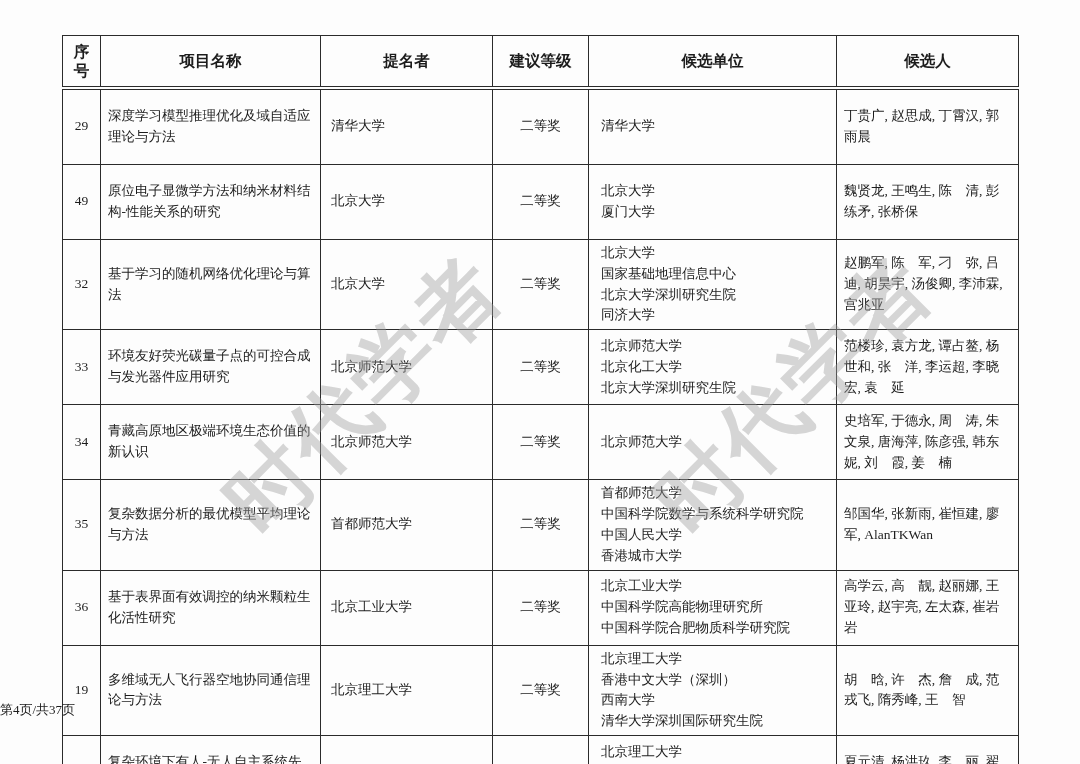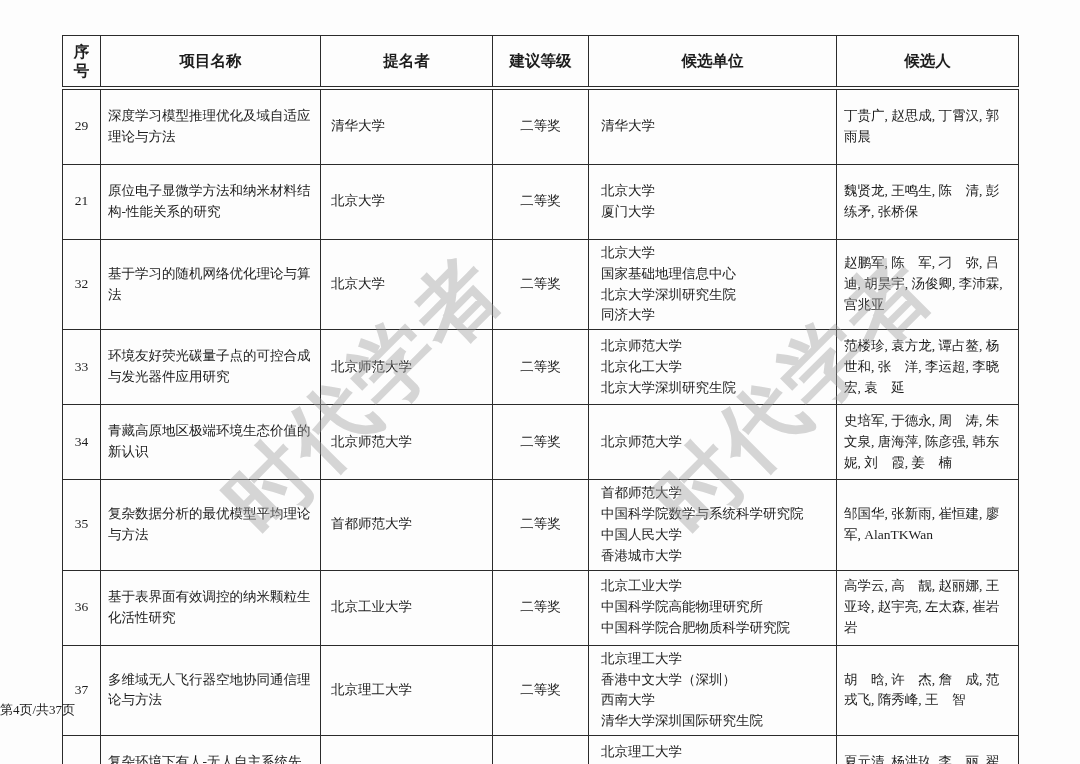--- a/index.html
+++ b/index.html
@@ -91,21 +91,21 @@
     <tbody id="table-body">
         <tr style="height: 50px;">
       <td class="c-no">29</td>
       <td class="c-project">深度学习模型推理优化及域自适应理论与方法</td>
       <td class="c-nominator">清华大学</td>
       <td class="c-grade">二等奖</td>
       <td class="c-units">清华大学</td>
       <td class="c-candidates">丁贵广, 赵思成, 丁霄汉, 郭雨晨</td>
     </tr>
         <tr style="height: 42px;">
-      <td class="c-no">21</td>
+      <td class="c-no">49</td>
       <td class="c-project">原位电子显微学方法和纳米材料结构-性能关系的研究</td>
       <td class="c-nominator">北京大学</td>
       <td class="c-grade">二等奖</td>
       <td class="c-units">北京大学
 厦门大学</td>
       <td class="c-candidates">魏贤龙, 王鸣生, 陈　清, 彭练矛, 张桥保</td>
     </tr>
         <tr style="height: 74px;">
       <td class="c-no">32</td>
       <td class="c-project">基于学习的随机网络优化理论与算法</td>
@@ -150,21 +150,21 @@
       <td class="c-no">36</td>
       <td class="c-project">基于表界面有效调控的纳米颗粒生化活性研究</td>
       <td class="c-nominator">北京工业大学</td>
       <td class="c-grade">二等奖</td>
       <td class="c-units">北京工业大学
 中国科学院高能物理研究所
 中国科学院合肥物质科学研究院</td>
       <td class="c-candidates">高学云, 高　靓, 赵丽娜, 王亚玲, 赵宇亮, 左太森, 崔岩岩</td>
     </tr>
         <tr style="height: 76px;">
-      <td class="c-no">37</td>
+      <td class="c-no">19</td>
       <td class="c-project">多维域无人飞行器空地协同通信理论与方法</td>
       <td class="c-nominator">北京理工大学</td>
       <td class="c-grade">二等奖</td>
       <td class="c-units">北京理工大学
 香港中文大学（深圳）
 西南大学
 清华大学深圳国际研究生院</td>
       <td class="c-candidates">胡　晗, 许　杰, 詹　成, 范戎飞, 隋秀峰, 王　智</td>
     </tr>
         <tr style="height: 64px;">

